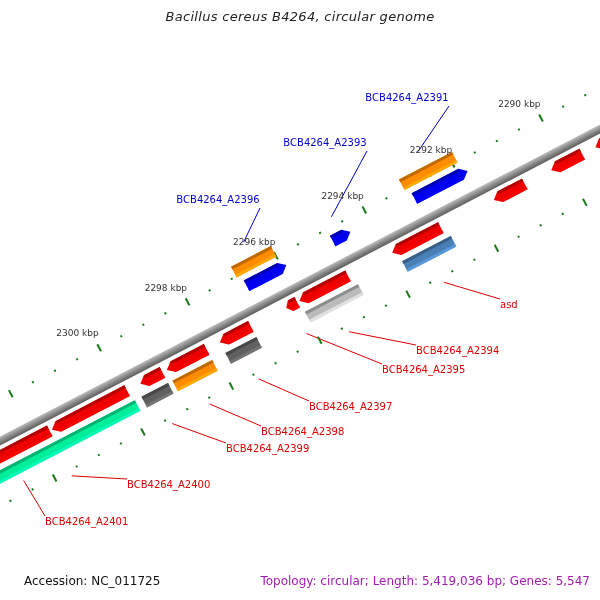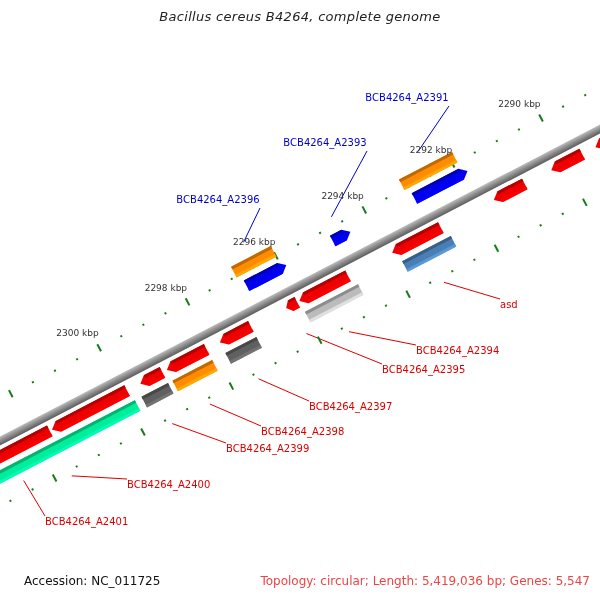--- a/index.html
+++ b/index.html
@@ -1,27 +1,27 @@
 <!DOCTYPE html>
 <html><head>
 <meta charset="utf-8">
 <style>
   html, body { margin:0; padding:0; background:#fff; }
   body { width:600px; height:600px; position:relative; overflow:hidden; font-family:"DejaVu Sans", sans-serif; }
   #title { position:absolute; top:9px; left:0; width:600px; text-align:center; font-style:italic; font-size:13px; color:#222; letter-spacing:0.3px; }
   #footer-left { position:absolute; top:574px; left:24px; font-size:12px; color:#111; }
-  #footer-right { position:absolute; top:574px; right:10px; font-size:12px; color:#ef4444; }
+  #footer-right { position:absolute; top:574px; right:10px; font-size:12px; color:#a21caf; }
   svg { position:absolute; top:0; left:0; }
   .kbp { font-size:9px; fill:#333; font-family:"DejaVu Sans", sans-serif; }
   .glabel { font-size:10px; font-family:"DejaVu Sans", sans-serif; }
 </style>
 </head>
 <body>
 
-<div id="title">Bacillus cereus B4264, complete genome</div>
+<div id="title">Bacillus cereus B4264, circular genome</div>
 
 <svg id="map" width="600" height="600">
   <defs>
     <linearGradient id="bbgrad" x1="0" y1="0" x2="0" y2="1">
       <stop offset="0" stop-color="#bdbdbd"></stop>
       <stop offset="0.5" stop-color="#8a8a8a"></stop>
       <stop offset="1" stop-color="#5c5c5c"></stop>
     </linearGradient>
   </defs>
   <g id="leaders">

